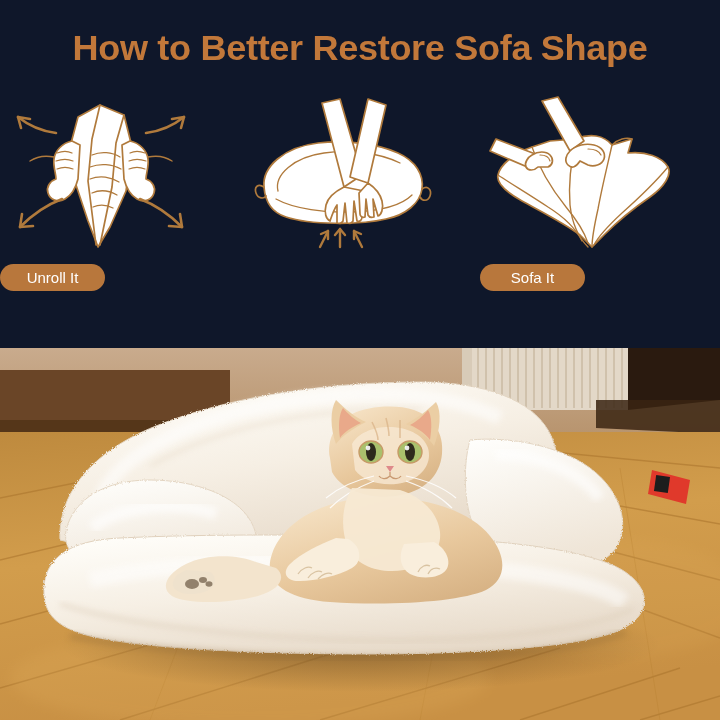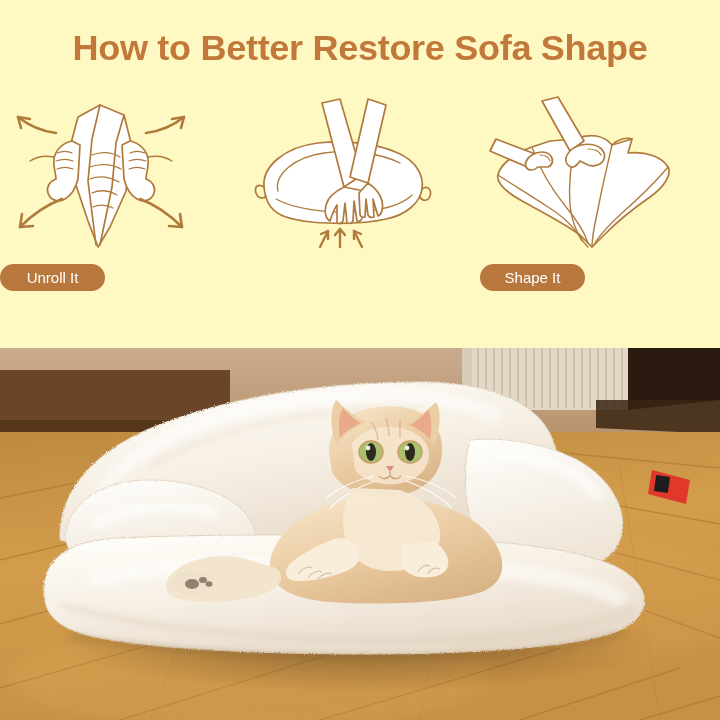--- a/index.html
+++ b/index.html
@@ -6,21 +6,21 @@
   body{
     width:720px;height:720px;overflow:hidden;
     font-family:"Liberation Sans", sans-serif;
     background:#F2EFEA;
   }
   .page{position:relative;width:720px;height:720px;overflow:hidden;background:#F2EFEA;}
 
   
   .panel{
     position:absolute;left:0;top:0;width:720px;height:348px;
-    background:#fef9c3;
+    background:#0f172a;
   }
   .title{
     position:absolute;left:0;top:26px;width:720px;
     text-align:center;
     font-size:35px;line-height:44px;
     font-weight:bold;
     letter-spacing:-0.3px;
     color:#C2783A;
     white-space:nowrap;
     transform:scaleX(1.03);
@@ -195,21 +195,21 @@
               <path d="M10 56 L16 44 L58 60 L52 74 Z"></path>
 
               <path d="M52 60 C58 56 66 56 70 60 C74 64 73 70 68 72
                        L58 72 C54 76 48 76 46 72 C44 68 48 62 52 60 Z"></path>
               <path d="M60 60 C65 60 69 62 70 66" fill="none" stroke-width="1.2"></path>
 
               <path d="M132 50 C138 44 146 42 152 44" fill="none" stroke-width="1.4"></path>
             </g>
           </svg>
         </div>
-        <div class="pill">Shape It</div>
+        <div class="pill">Sofa It</div>
       </div>
 
     </div>
   </div>
 
   <div class="photo">
     <svg viewBox="0 0 720 372" preserveAspectRatio="xMidYMid slice">
       <defs>
         <linearGradient id="wallG" x1="0" y1="0" x2="0" y2="1">
           <stop offset="0" stop-color="#C9AB8D"></stop>

